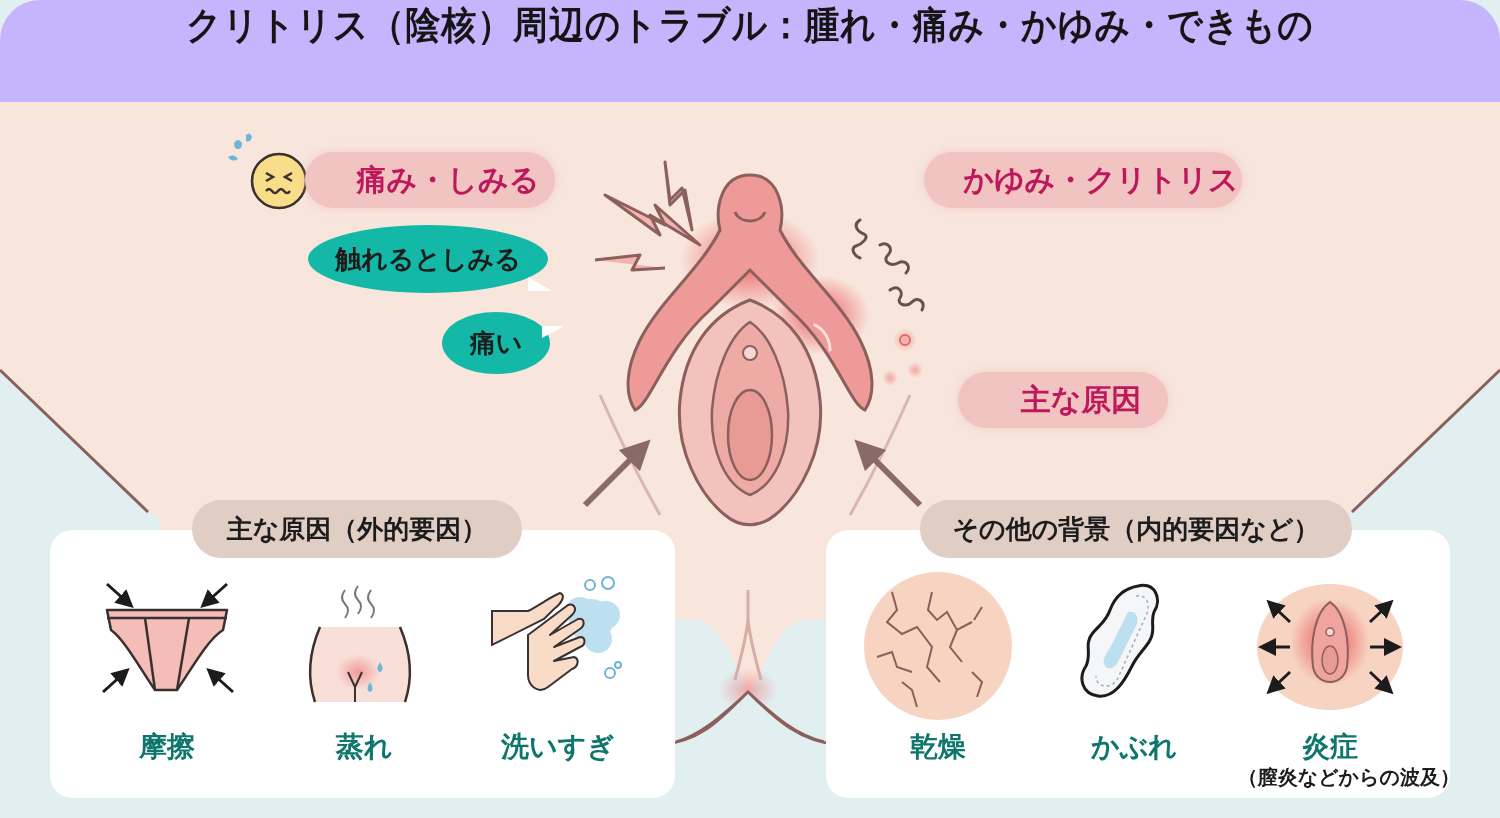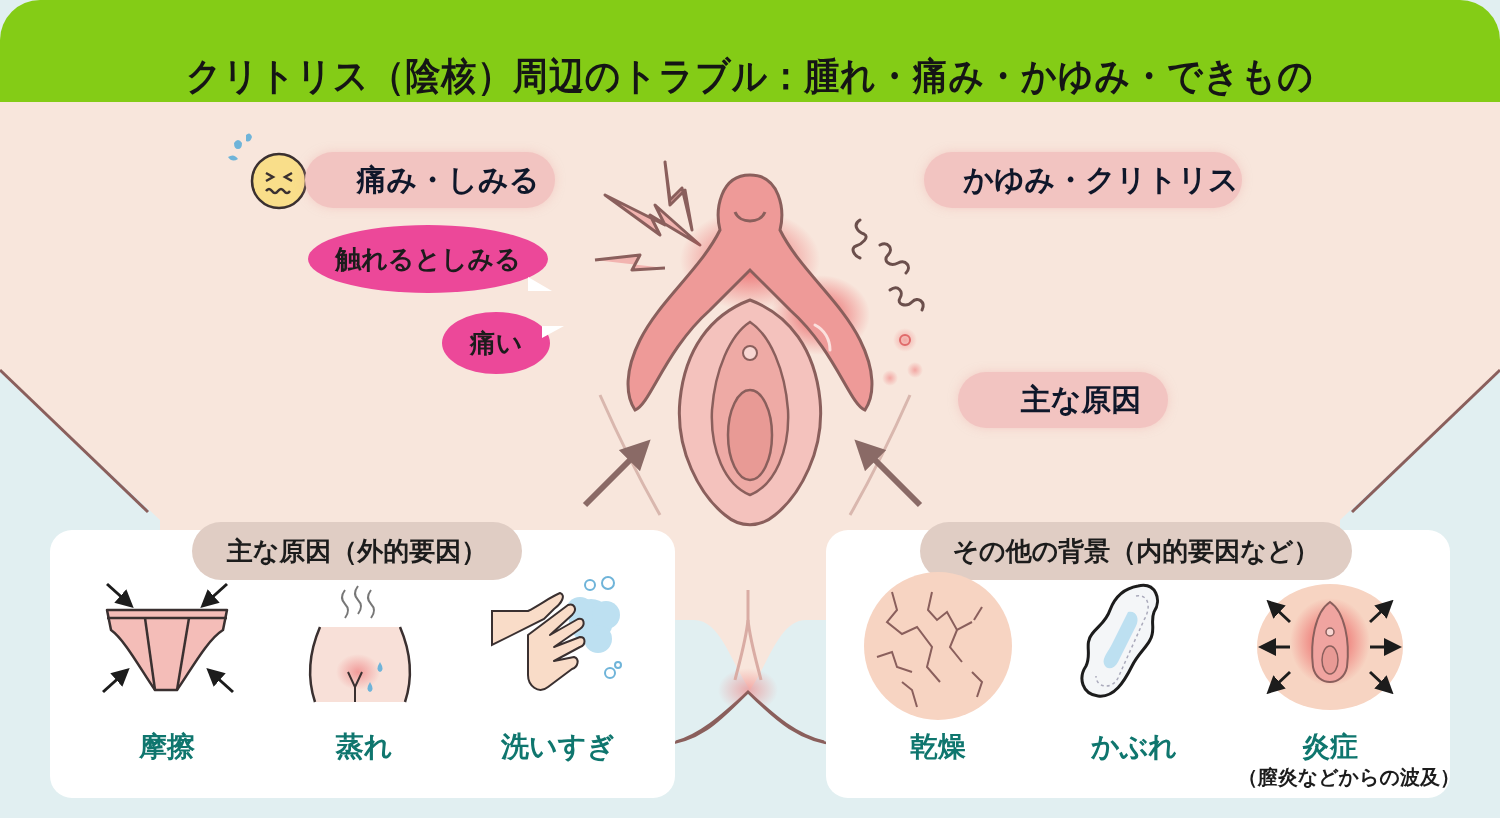--- a/index.html
+++ b/index.html
@@ -8,53 +8,53 @@
     background: #e1eff1;
     font-family: "DejaVu Sans", "Liberation Sans", sans-serif;
     color: #1a1a1a;
     position: relative;
   }
   .stage { position: absolute; left: 0; top: 0; width: 1500px; height: 818px; }
   .bg-svg { position: absolute; left: 0; top: 0; }
 
   .title-bar {
     position: absolute; left: 0; top: 0; width: 1500px; height: 102px;
-    background: #84cc16;
+    background: #c4b5fd;
     border-radius: 40px 40px 0 0;
-    display: flex; align-items: flex-end; justify-content: center;
+    display: flex; align-items: flex-start; justify-content: center;
   }
   .title-text {
     font-size: 38px; font-weight: bold; letter-spacing: 1px;
     color: #151515;
     transform: scaleX(0.92);
   }
 
   .pill {
     position: absolute; height: 56px; border-radius: 28px;
     background: #f2c4c1;
     display: flex; align-items: center; justify-content: center;
-    font-size: 30px; font-weight: bold; color: #0f172a;
+    font-size: 30px; font-weight: bold; color: #be185d;
     box-shadow: 0 0 10px rgba(240,180,175,0.5);
     padding-left: 36px;
   }
   .bubble {
-    position: absolute; background: #ec4899; border-radius: 50%;
+    position: absolute; background: #14b8a6; border-radius: 50%;
     display: flex; align-items: center; justify-content: center;
     font-size: 26px; font-weight: bold; color: #1c1c1c;
   }
   .bubble .tail { position: absolute; width: 0; height: 0; }
 
   .card {
     position: absolute; background: #ffffff; border-radius: 22px;
   }
   .card-header {
     position: absolute; height: 58px; border-radius: 29px;
     background: #e0cdc4;
     display: flex; align-items: center; justify-content: center;
-    font-size: 26px; font-weight: bold; color: #1c1c1c; margin-top: 22px;
+    font-size: 26px; font-weight: bold; color: #1c1c1c;
   }
   .item-label {
     position: absolute; font-size: 28px; font-weight: bold; color: #0f766e;
     text-align: center; width: 180px;
   }
   .item-sub {
     position: absolute; font-size: 20px; font-weight: bold; color: #1c1c1c;
     text-align: right; width: 260px;
   }
   .icon { position: absolute; }

